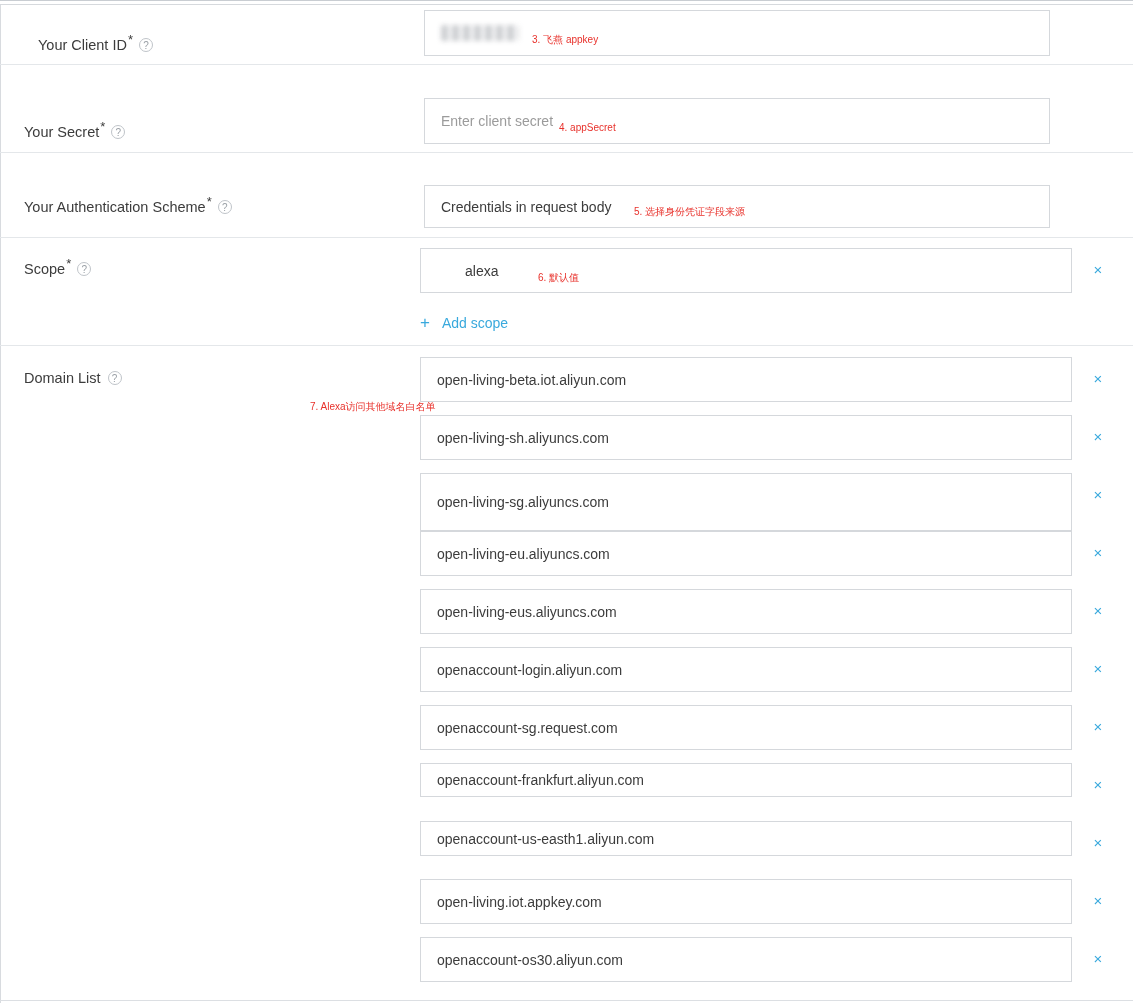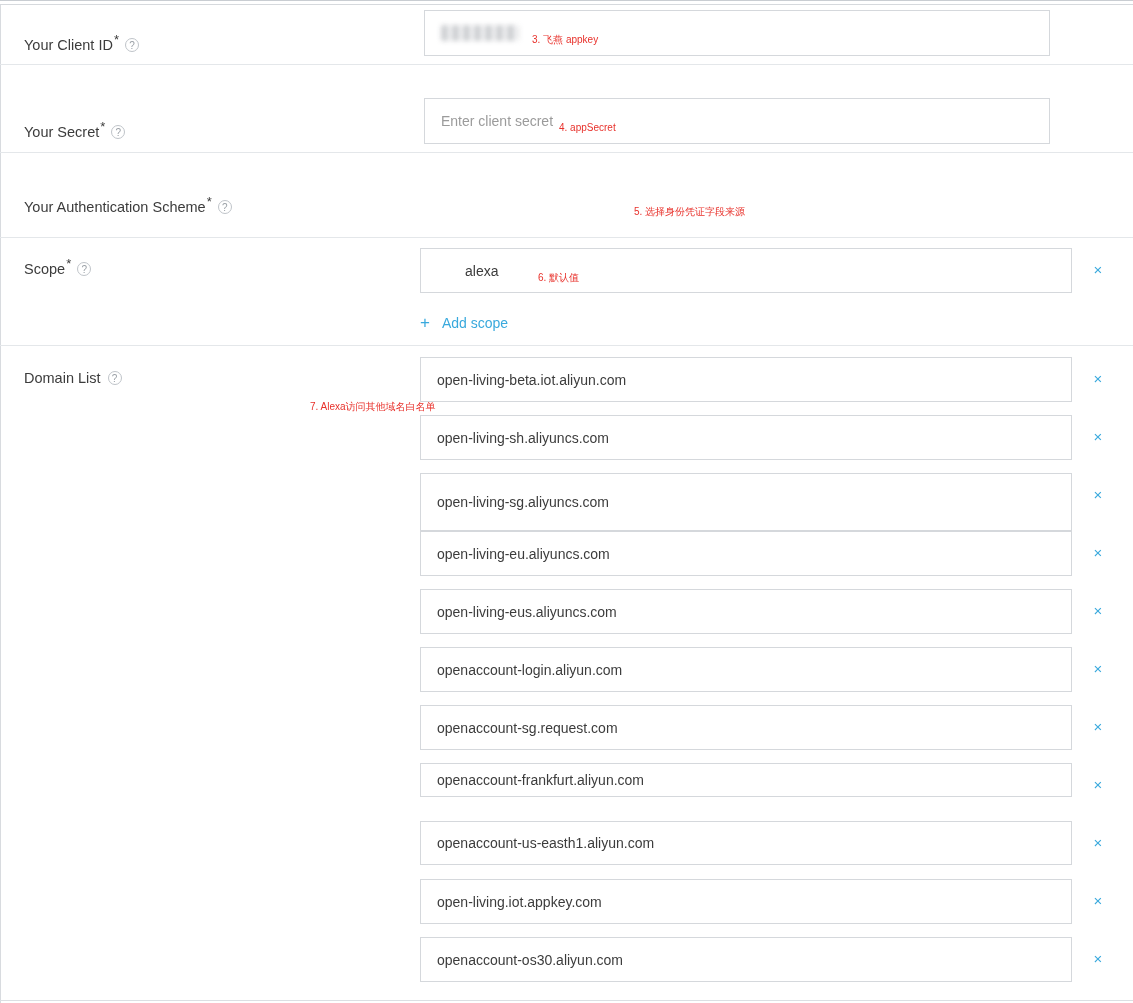--- a/index.html
+++ b/index.html
@@ -171,40 +171,43 @@
 </head>
 <body>
 
 <div id="page">
 
   <div class="top-rule-a"></div>
   <div class="top-rule-b"></div>
   <div class="frame-left"></div>
   <div class="frame-bottom"></div>
 
-  <div class="field-label" style="top:36px;">
+  <div class="field-label" style="top:36px;margin-left:14px;">
     <span>Your Client ID</span><span class="req-star">*</span><span class="help-icon">?</span>
   </div>
   <div class="input-box wide" style="top:10px; height:46px;">
     <span class="redacted"></span>
   </div>
   <div class="annot" style="left:532px; top:32px;">3. 飞燕 appkey</div>
   <div class="row-sep" style="top:64px;"></div>
 
   <div class="field-label" style="top:123px;">
     <span>Your Secret</span><span class="req-star">*</span><span class="help-icon">?</span>
   </div>
   <div class="input-box wide" style="top:98px; height:46px;">
     <span class="input-placeholder">Enter client secret</span>
   </div>
   <div class="annot" style="left:559px; top:120px;">4. appSecret</div>
   <div class="row-sep" style="top:152px;"></div>
 
   <div class="field-label" style="top:198px;">
     <span>Your Authentication Scheme</span><span class="req-star">*</span><span class="help-icon">?</span>
+  </div>
+  <div class="input-box wide" style="top:185px; height:43px;">
+    <span class="input-value">Credentials in request body</span>
   </div>
   <div class="annot" style="left:634px; top:204px;">5. 选择身份凭证字段来源</div>
   <div class="row-sep" style="top:237px;"></div>
 
   <div class="field-label" style="top:260px;">
     <span>Scope</span><span class="req-star">*</span><span class="help-icon">?</span>
   </div>
   <div class="input-box narrow" style="top:248px; height:45px;padding-left:44px;">
     <span class="input-value">alexa</span>
   </div>
@@ -248,21 +251,21 @@
       </div>
       <div class="remove-x" style="top: 661px;">×</div>
       <div class="input-box narrow" style="top: 705px; height: 45px;">
         <span class="input-value">openaccount-sg.request.com</span>
       </div>
       <div class="remove-x" style="top: 719px;">×</div>
       <div class="input-box narrow" style="top: 763px; height: 34px;">
         <span class="input-value">openaccount-frankfurt.aliyun.com</span>
       </div>
       <div class="remove-x" style="top: 777px;">×</div>
-      <div class="input-box narrow" style="top: 821px; height: 44px;">
+      <div class="input-box narrow" style="top: 821px; height: 35px;">
         <span class="input-value">openaccount-us-easth1.aliyun.com</span>
       </div>
       <div class="remove-x" style="top: 835px;">×</div>
       <div class="input-box narrow" style="top: 879px; height: 45px;">
         <span class="input-value">open-living.iot.appkey.com</span>
       </div>
       <div class="remove-x" style="top: 893px;">×</div>
       <div class="input-box narrow" style="top: 937px; height: 45px;">
         <span class="input-value">openaccount-os30.aliyun.com</span>
       </div>

